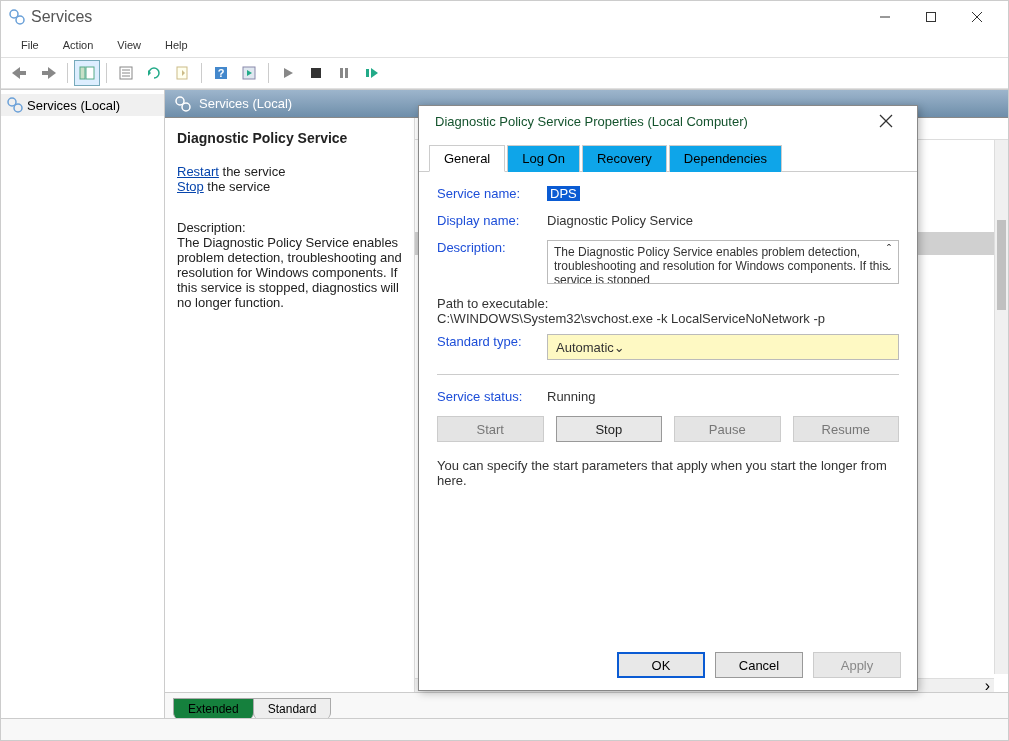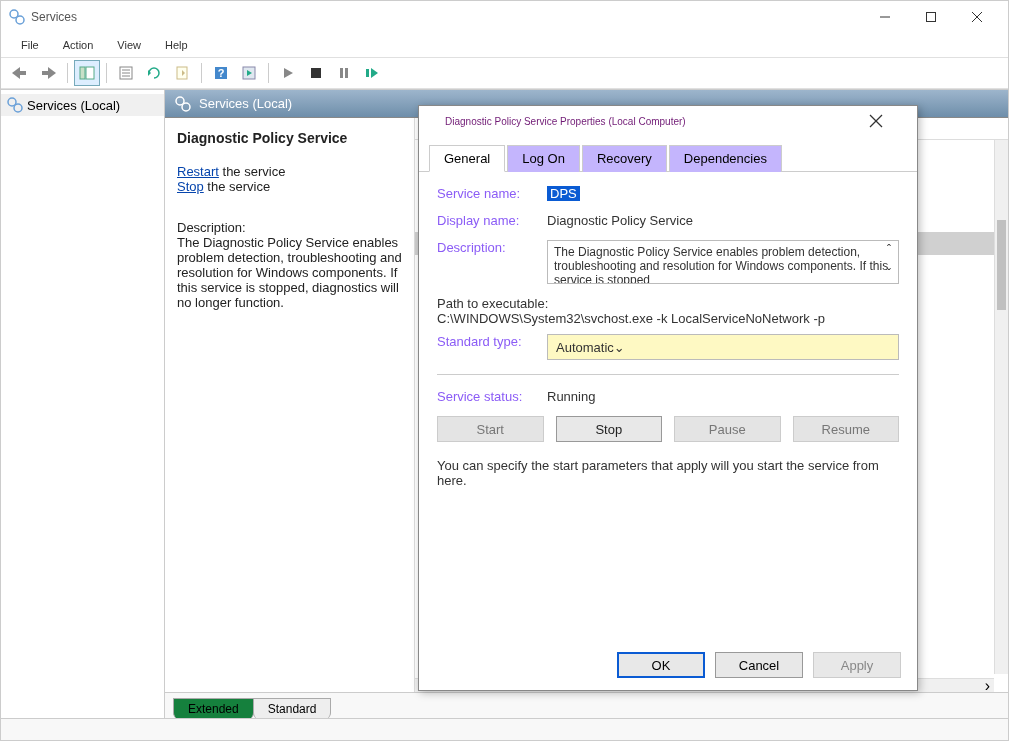--- a/index.html
+++ b/index.html
@@ -1,18 +1,18 @@
 <!DOCTYPE html>
 <html><head>
 <meta charset="utf-8">
 <style>
 * { box-sizing: border-box; font-family: "Segoe UI", Tahoma, sans-serif; }
 body { margin: 0; background: #fff; overflow: hidden; }
 .window { width: 1009px; height: 741px; border: 1px solid #ccc; display: flex; flex-direction: column; position: relative; }
-.titlebar { height: 32px; display: flex; align-items: center; padding: 0 8px; font-size: 12px; color: #555; }
+.titlebar { height: 32px; display: flex; align-items: center; padding: 0 8px; font-size: 16px; color: #555; }
 .titlebar .title-icon { width: 16px; height: 16px; margin-right: 6px; }
 .titlebar .title-text { flex: 1; }
 .win-controls { display: flex; }
 .win-btn { width: 46px; height: 30px; display: flex; align-items: center; justify-content: center; }
 .win-btn svg { width: 10px; height: 10px; }
 .menubar { display: flex; padding: 2px 8px; font-size: 11px; color: #333; }
 .menubar .menu-item { padding: 4px 12px; }
 .toolbar { display: flex; align-items: center; padding: 2px 6px; border-top: 1px solid #e0e0e0; border-bottom: 1px solid #e0e0e0; gap: 2px; }
 .tb-btn { width: 26px; height: 26px; display: flex; align-items: center; justify-content: center; border: 1px solid transparent; }
 .tb-btn.pressed { border: 1px solid #7ab; background: #def; }
@@ -40,29 +40,29 @@
 .scroll-v { position:absolute; right:0; top:22px; bottom:18px; width:14px; background:#f0f0f0; border-left:1px solid #ddd; }
 .scroll-v .thumb { position:absolute; left:2px; right:2px; top:80px; height:90px; background:#c0c0c0; }
 .scroll-h { position:absolute; left:0; right:14px; bottom:0; height:14px; background:#f0f0f0; border-top:1px solid #ddd; display:flex; justify-content:flex-end; align-items:center; padding-right:4px; }
 .tabs-bottom { height: 26px; display: flex; align-items: flex-end; padding-left: 8px; font-size: 12px; border-top: 1px solid #ccc; background:#f8f8f8; }
 .btab { padding: 3px 14px; border: 1px solid #aaa; border-bottom: none; border-radius: 0 0 6px 6px; margin-right: -1px; background: #15803d; position:relative; top:1px;}
 .btab:not(.active) { background:#eee; }
 .statusbar { height: 22px; border-top: 1px solid #ccc; background:#f8f8f8; }
 
 
 .dialog { position: absolute; left: 417px; top: 104px; width: 500px; height: 586px; background: #fff; border: 1px solid #888; box-shadow: 2px 2px 8px rgba(0,0,0,0.25); display: flex; flex-direction: column; font-size: 13px; z-index: 10; }
-.dlg-title { height: 30px; display: flex; align-items: center; padding: 0 26px; font-size: 10px; color: #701a75; }
+.dlg-title { height: 30px; display: flex; align-items: center; padding: 0 16px; font-size: 13px; color: #14532d; }
 .dlg-title .dlg-title-text { flex: 1; }
 .dlg-close { width: 30px; height: 30px; display: flex; align-items:center; justify-content:center; }
 .dlg-tabs { display: flex; padding: 8px 2px 0 10px; border-bottom: 1px solid #ccc; }
-.dlg-tab { padding: 5px 14px; border: 1px solid #ccc; border-bottom: none; margin-right: 2px; font-size: 13px; background: #c4b5fd; position: relative; top: 1px; }
+.dlg-tab { padding: 5px 14px; border: 1px solid #ccc; border-bottom: none; margin-right: 2px; font-size: 13px; background: #0ea5e9; position: relative; top: 1px; }
 .dlg-tab.active { background: #fff; border-bottom: 1px solid #fff; }
 .dlg-body { flex: 1; padding: 14px 18px; color: #333; }
 .form-row { display: flex; margin-bottom: 12px; align-items:flex-start; }
-.form-label { width: 110px; color:#8b5cf6; }
+.form-label { width: 110px; color:#1d4ed8; }
 .svc-name-val { background:#0a5bd3; color:#fff; padding:0 3px; }
 .desc-box { flex:1; border:1px solid #bbb; padding:4px 6px; height:44px; overflow:hidden; font-size:12px; position:relative; }
 .desc-box-scroll { position:absolute; right:0; top:0; bottom:0; width:18px; display:flex; flex-direction:column; justify-content:space-between; align-items:center; padding:2px 0; }
 .path-block { margin: 6px 0 8px 0; }
 .startup-select { flex:1; background:#fef9c3; border:1px solid #bbb; height:26px; display:flex; align-items:center; padding:0 8px; justify-content:flex-start; }
 .hr { border-top:1px solid #ccc; margin: 14px 0; }
 .ctrl-btns { display:flex; gap:12px; margin-top:8px; }
 .ctrl-btn { flex:1; height:26px; background:#e4e4e4; border:1px solid #ccc; color:#777; display:flex; align-items:center; justify-content:center; }
 .ctrl-btn.enabled { color:#222; border-color:#999; background:#e8e8e8; }
 .note { margin-top: 16px; }
@@ -384,21 +384,21 @@
       <div class="form-row">
         <div class="form-label">Service status:</div>
         <span>Running</span>
       </div>
       <div class="ctrl-btns">
         <div class="ctrl-btn">Start</div>
         <div class="ctrl-btn enabled">Stop</div>
         <div class="ctrl-btn">Pause</div>
         <div class="ctrl-btn">Resume</div>
       </div>
-      <div class="note">You can specify the start parameters that apply will you start the service from here.</div>
+      <div class="note">You can specify the start parameters that apply when you start the longer from here.</div>
     </div>
     <div class="dlg-buttons">
       <div class="dlg-btn primary">OK</div>
       <div class="dlg-btn">Cancel</div>
       <div class="dlg-btn disabled">Apply</div>
     </div>
   </div>
 
 </div>
 

